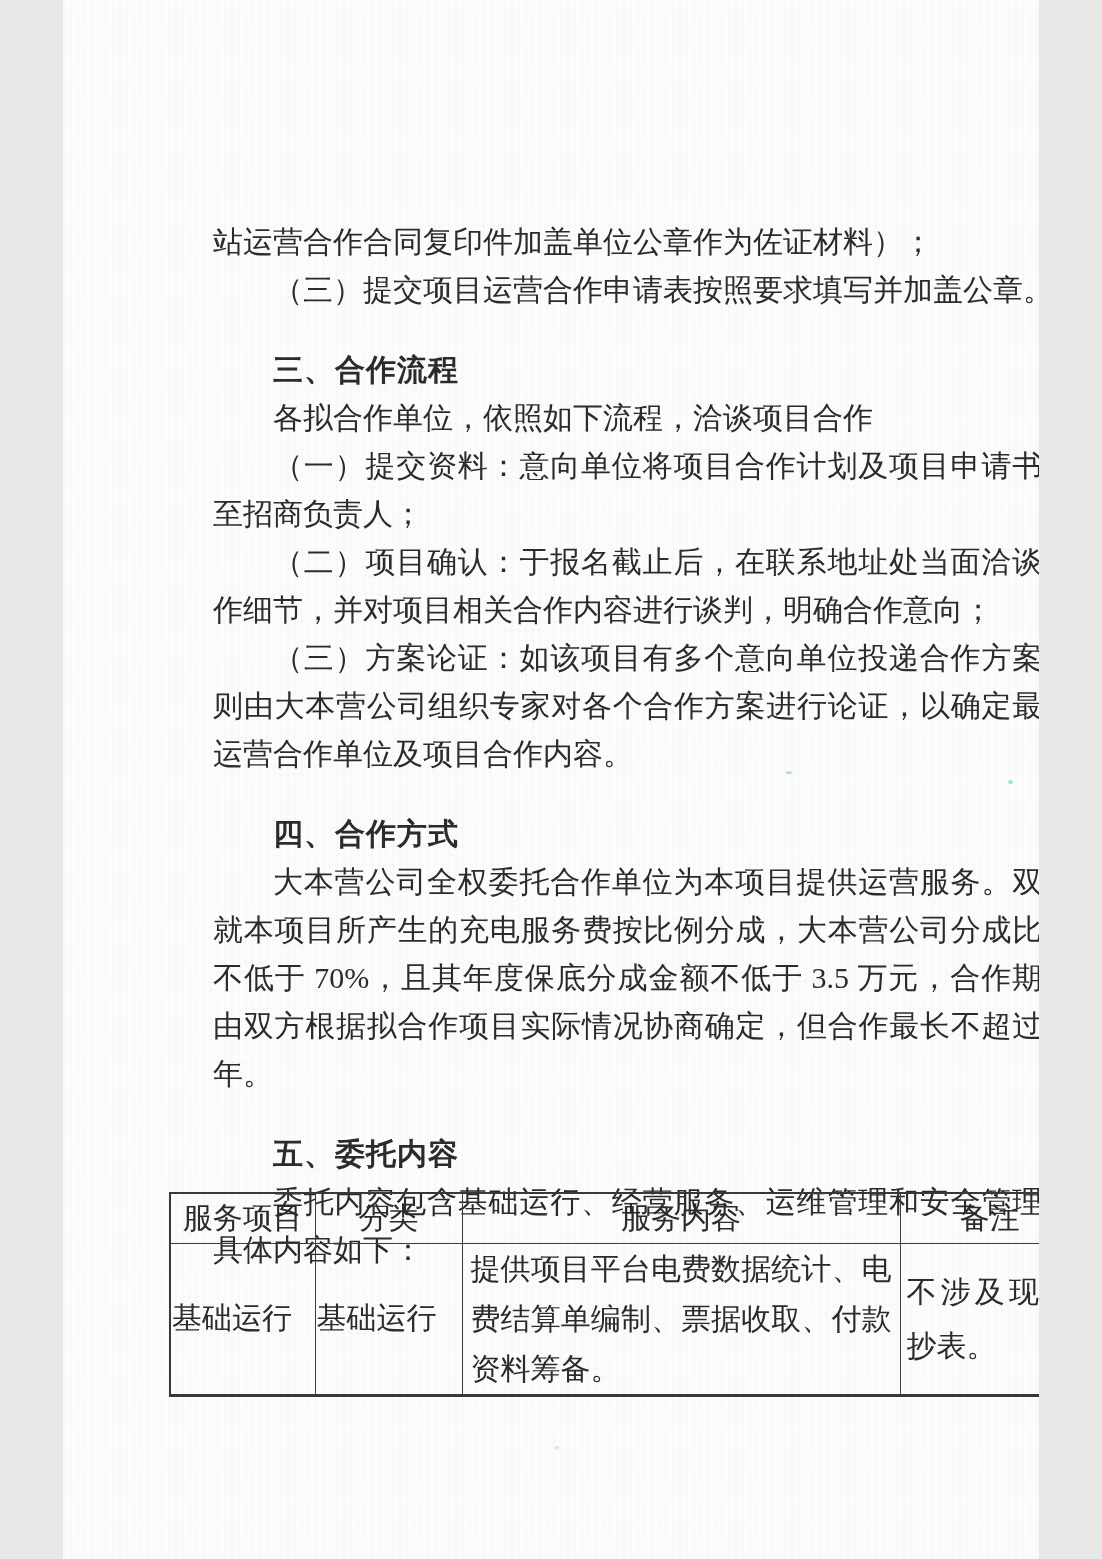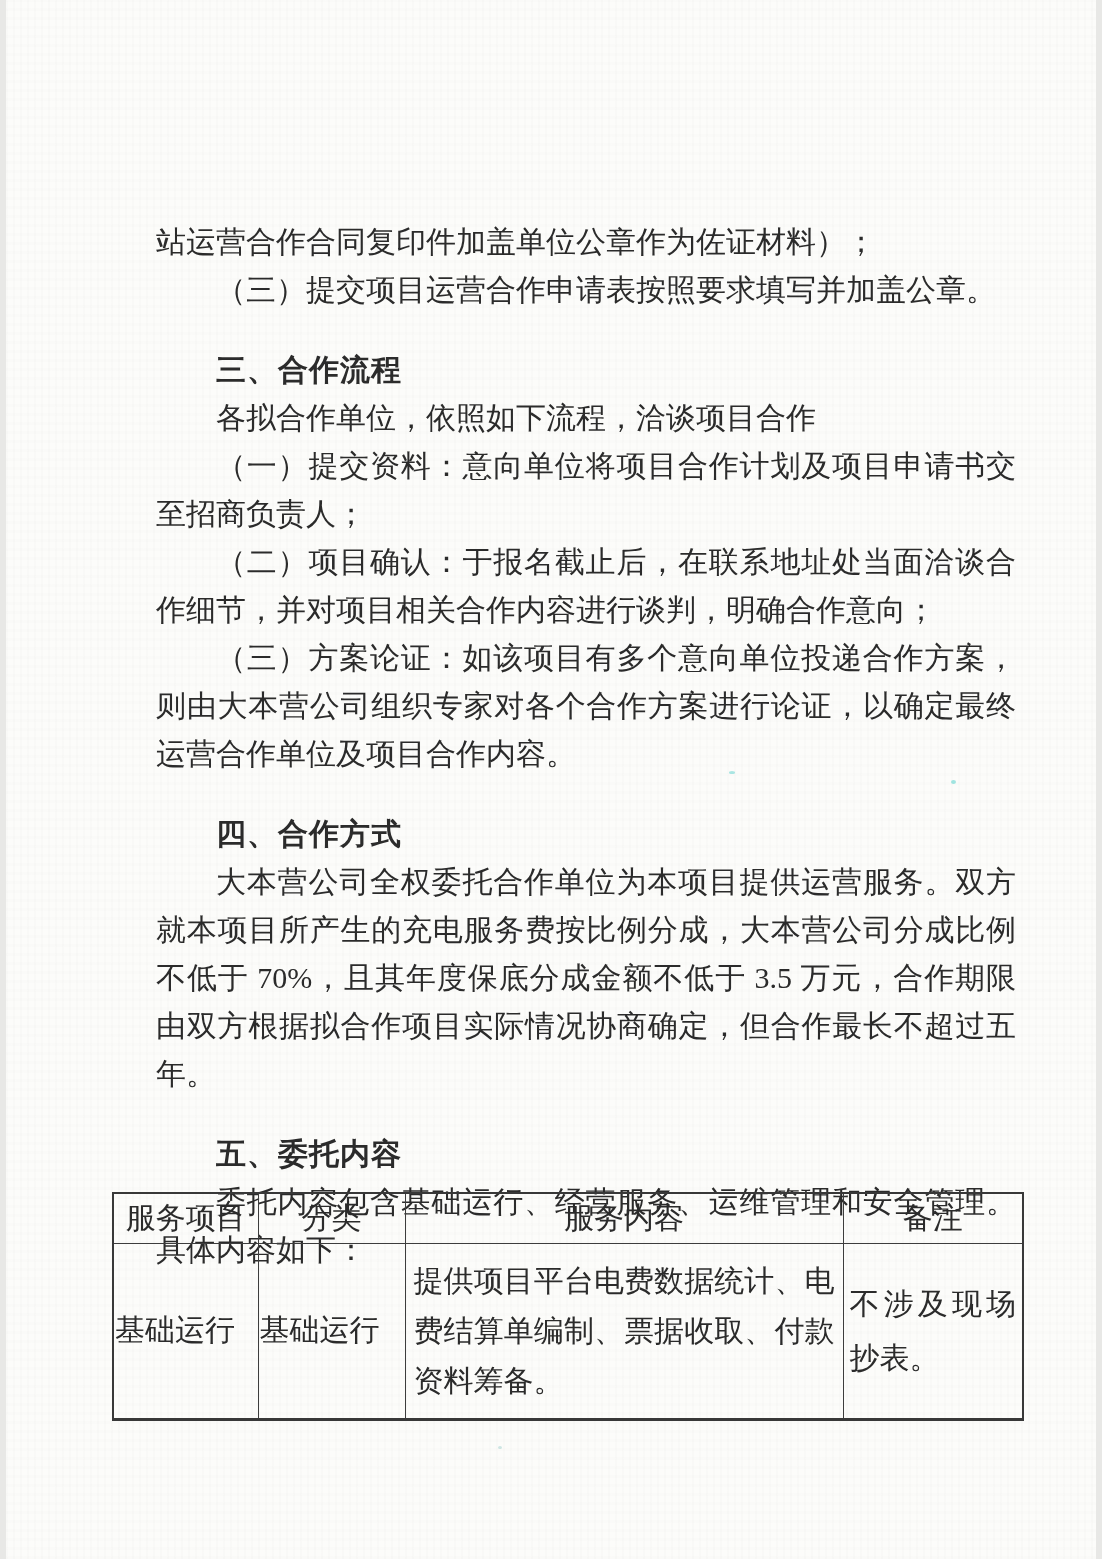--- a/index.html
+++ b/index.html
@@ -1,18 +1,18 @@
 <!DOCTYPE html>
 <html><head>
 <meta charset="utf-8">
 <style>
   html, body { margin: 0; padding: 0; background: #e8e8e6; }
   .page {
     position: relative;
-    width: 1090px;
+    width: 976px;
     height: 1559px;
     margin: 0 auto;
     background: #fcfcfa;
     font-family: "Liberation Serif", "DejaVu Serif", serif;
     color: #2b2b2b;
     overflow: hidden;
   }
   
   .page::before {
     content: "";
@@ -52,21 +52,21 @@
   table.svc th, table.svc td {
     border: 1.6px solid #3d3d3d;
     font-weight: normal;
     vertical-align: middle;
     overflow: hidden;
   }
   table.svc thead tr { height: 50px; }
   table.svc tbody tr { height: 152px; }
   table.svc th { text-align: center; }
   td.c-center { text-align: left; }
-  td.c-content { text-align: justify; text-justify: inter-character; padding: 12px 8px; line-height: 50px; }
+  td.c-content { text-align: justify; text-justify: inter-character; padding: 0 8px; line-height: 50px; }
   td.c-note { text-align: justify; text-justify: inter-character; padding: 0 6px; line-height: 54px; }
 
   .speck { position: absolute; border-radius: 50%; pointer-events: none; }
   .speck-1 { left: 723px; top: 771px; width: 6px; height: 3px; background: rgba(70,205,200,0.45); }
   .speck-2 { left: 945px; top: 780px; width: 5px; height: 4px; background: rgba(70,205,200,0.5); }
   .speck-3 { left: 492px; top: 1446px; width: 4px; height: 3px; background: rgba(120,190,185,0.35); }
 </style>
 </head>
 <body>
 

